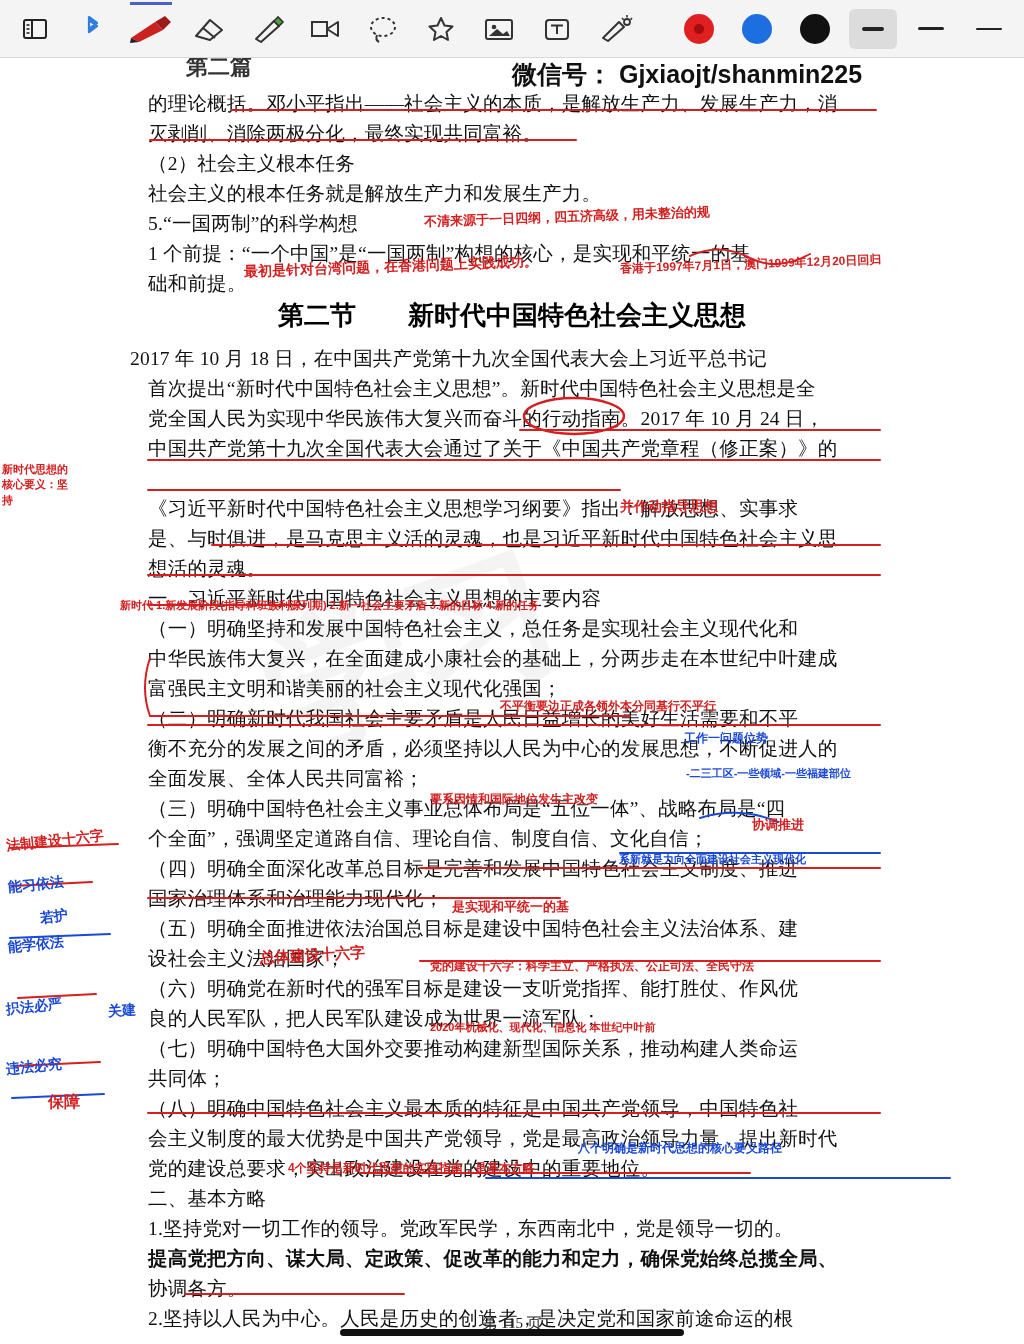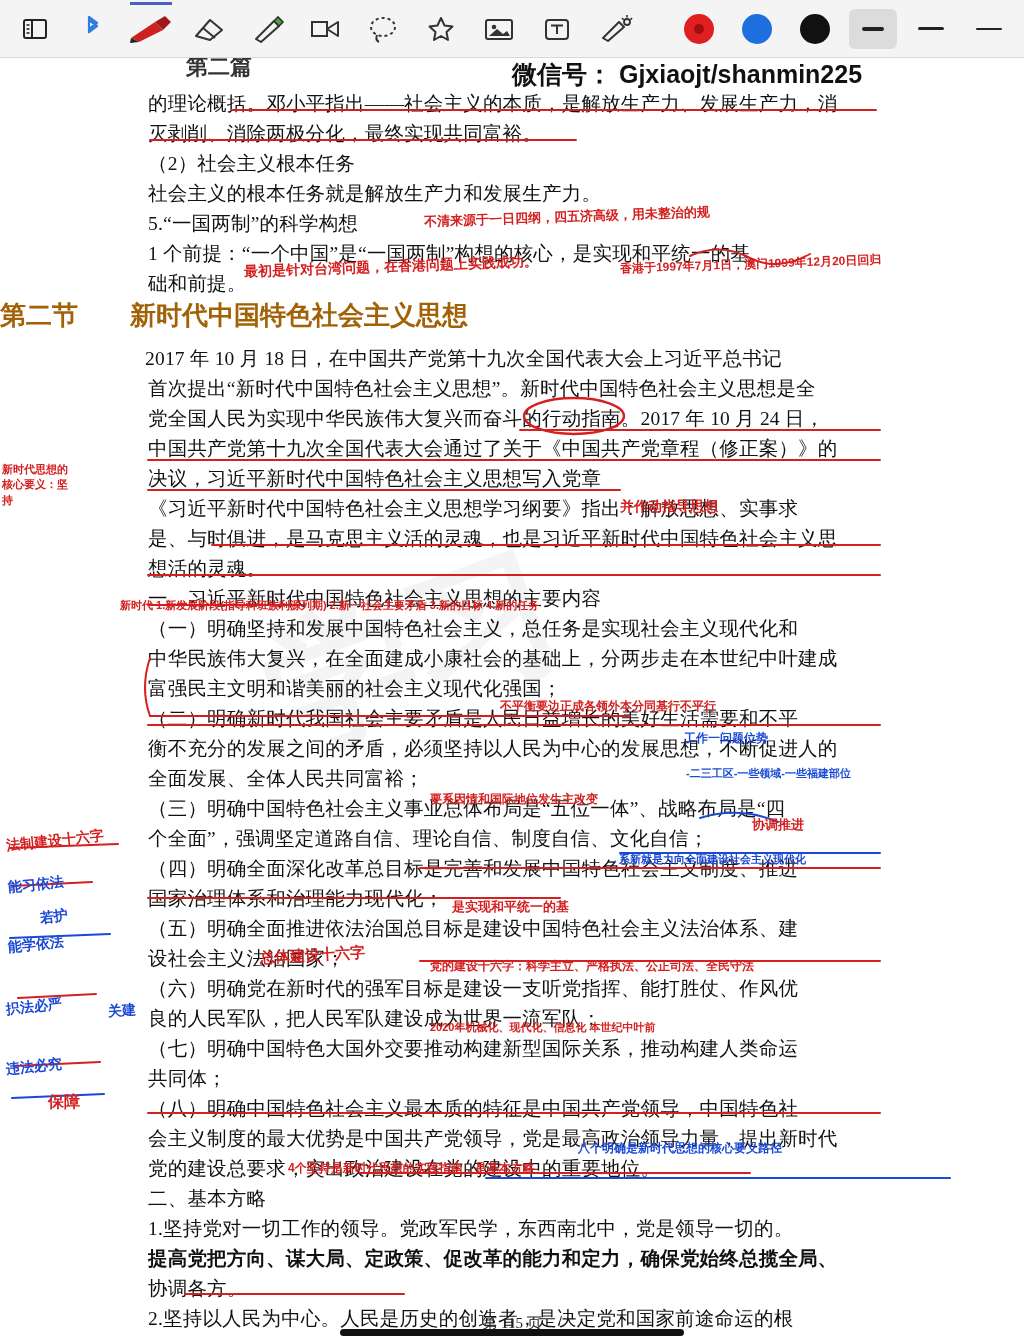--- a/index.html
+++ b/index.html
@@ -50,22 +50,22 @@
   }
   .txt{
     position:absolute;font-family:"Liberation Serif", serif;color:#111;
     white-space:pre;font-size:19.5px;letter-spacing:.2px;
   }
   .hdr{
     position:absolute;font-family:"Liberation Sans", sans-serif;
     font-weight:bold;color:#111;white-space:pre;
   }
   .center-title{
-    position:absolute;width:1024px;font-size:26px;font-weight:bold;
-    font-family:"Liberation Serif", serif;color:#a16207;
+    position:absolute;width:1024px;text-align:center;font-size:26px;font-weight:bold;
+    font-family:"Liberation Serif", serif;color:#000000;
   }
   .footer{
     position:absolute;width:1024px;text-align:center;font-size:15px;color:#222;
   }
   .bottombar{
     position:absolute;left:340px;bottom:8px;width:344px;height:7px;border-radius:4px;background:#111;
   }
   
   #ink{position:absolute;left:0;top:0;width:1024px;height:1286px;pointer-events:none;}
   .ann{
@@ -202,25 +202,24 @@
   <div class="txt" style="left:148px;top:32px;">的理论概括。邓小平指出——社会主义的本质，是解放生产力、发展生产力，消</div>
   <div class="txt" style="left:148px;top:62px;">灭剥削、消除两极分化，最终实现共同富裕。</div>
   <div class="txt" style="left:148px;top:92px;">（2）社会主义根本任务</div>
   <div class="txt" style="left:148px;top:122px;">社会主义的根本任务就是解放生产力和发展生产力。</div>
   <div class="txt" style="left:148px;top:152px;">5.“一国两制”的科学构想</div>
   <div class="txt" style="left:148px;top:182px;">1 个前提：“一个中国”是“一国两制”构想的核心，是实现和平统一的基</div>
   <div class="txt" style="left:148px;top:212px;">础和前提。</div>
 
   <div class="center-title" style="top:240px;">第二节　　新时代中国特色社会主义思想</div>
 
-  <div class="txt" style="left:145px;top:287px;">2017 年 10 月 18 日，在中国共产党第十九次全国代表大会上习近平总书记</div>
+  <div class="txt" style="left:130px;top:287px;">2017 年 10 月 18 日，在中国共产党第十九次全国代表大会上习近平总书记</div>
   <div class="txt" style="left:148px;top:317px;">首次提出“新时代中国特色社会主义思想”。新时代中国特色社会主义思想是全</div>
   <div class="txt" style="left:148px;top:347px;">党全国人民为实现中华民族伟大复兴而奋斗的行动指南。2017 年 10 月 24 日，</div>
   <div class="txt" style="left:148px;top:377px;">中国共产党第十九次全国代表大会通过了关于《中国共产党章程（修正案）》的</div>
-  <div class="txt" style="left:148px;top:407px;">决议，习近平新时代中国特色社会主义思想写入党章</div>
   <div class="txt" style="left:148px;top:437px;">《习近平新时代中国特色社会主义思想学习纲要》指出：解放思想、实事求</div>
   <div class="txt" style="left:148px;top:467px;">是、与时俱进，是马克思主义活的灵魂，也是习近平新时代中国特色社会主义思</div>
   <div class="txt" style="left:148px;top:497px;">想活的灵魂。</div>
   <div class="txt" style="left:148px;top:527px;">一、习近平新时代中国特色社会主义思想的主要内容</div>
   <div class="txt" style="left:148px;top:557px;">（一）明确坚持和发展中国特色社会主义，总任务是实现社会主义现代化和</div>
   <div class="txt" style="left:148px;top:617px;">富强民主文明和谐美丽的社会主义现代化强国；</div>
   <div class="txt" style="left:148px;top:587px;">中华民族伟大复兴，在全面建成小康社会的基础上，分两步走在本世纪中叶建成</div>
   <div class="txt" style="left:148px;top:647px;">（二）明确新时代我国社会主要矛盾是人民日益增长的美好生活需要和不平</div>
   <div class="txt" style="left:148px;top:677px;">衡不充分的发展之间的矛盾，必须坚持以人民为中心的发展思想，不断促进人的</div>
   <div class="txt" style="left:148px;top:707px;">全面发展、全体人民共同富裕；</div>

